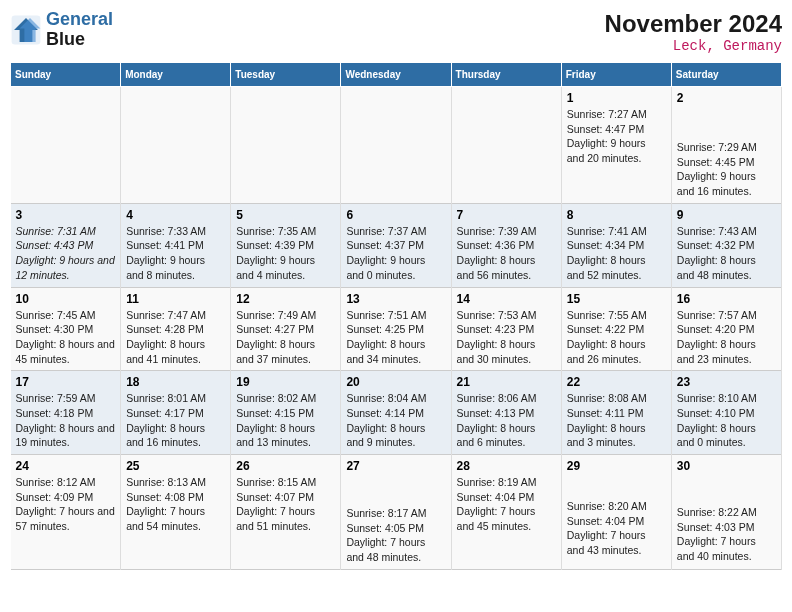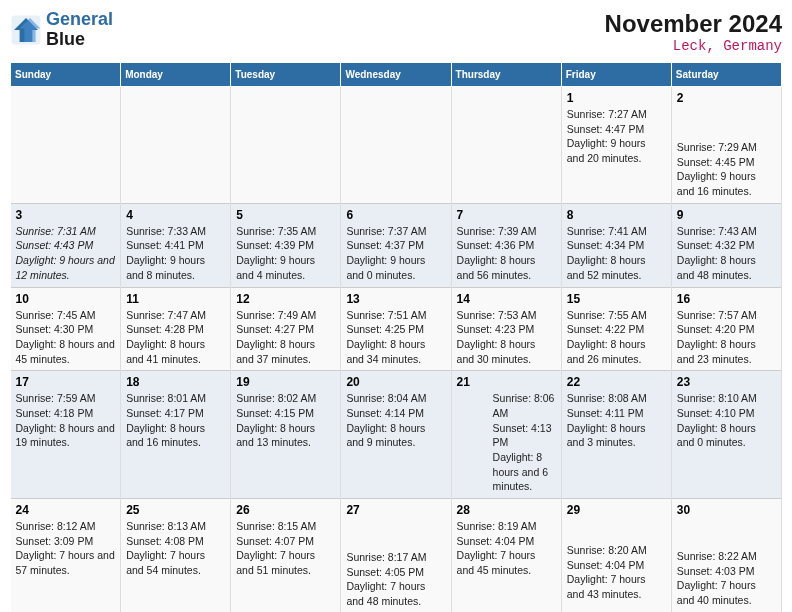--- a/index.html
+++ b/index.html
@@ -254,42 +254,42 @@
 Daylight: 8 hours and 13 minutes.</div>
         </td>
         <td>
           <div class="day-number">20</div>
           <div class="day-info" style="white-space: pre-line;">Sunrise: 8:04 AM
 Sunset: 4:14 PM
 Daylight: 8 hours and 9 minutes.</div>
         </td>
         <td>
           <div class="day-number">21</div>
-          <div class="day-info" style="white-space: pre-line; margin-left: 36px;">Sunrise: 8:06 AM
+          <div class="day-info" style="white-space: pre-line;">Sunrise: 8:06 AM
 Sunset: 4:13 PM
 Daylight: 8 hours and 6 minutes.</div>
         </td>
         <td>
           <div class="day-number">22</div>
           <div class="day-info" style="white-space: pre-line;">Sunrise: 8:08 AM
 Sunset: 4:11 PM
 Daylight: 8 hours and 3 minutes.</div>
         </td>
         <td>
           <div class="day-number">23</div>
           <div class="day-info" style="white-space: pre-line;">Sunrise: 8:10 AM
 Sunset: 4:10 PM
 Daylight: 8 hours and 0 minutes.</div>
         </td>
       </tr>
       <tr>
         <td>
           <div class="day-number">24</div>
           <div class="day-info" style="white-space: pre-line;">Sunrise: 8:12 AM
-Sunset: 3:09 PM
+Sunset: 4:09 PM
 Daylight: 7 hours and 57 minutes.</div>
         </td>
         <td>
           <div class="day-number">25</div>
           <div class="day-info" style="white-space: pre-line;">Sunrise: 8:13 AM
 Sunset: 4:08 PM
 Daylight: 7 hours and 54 minutes.</div>
         </td>
         <td>
           <div class="day-number">26</div>

